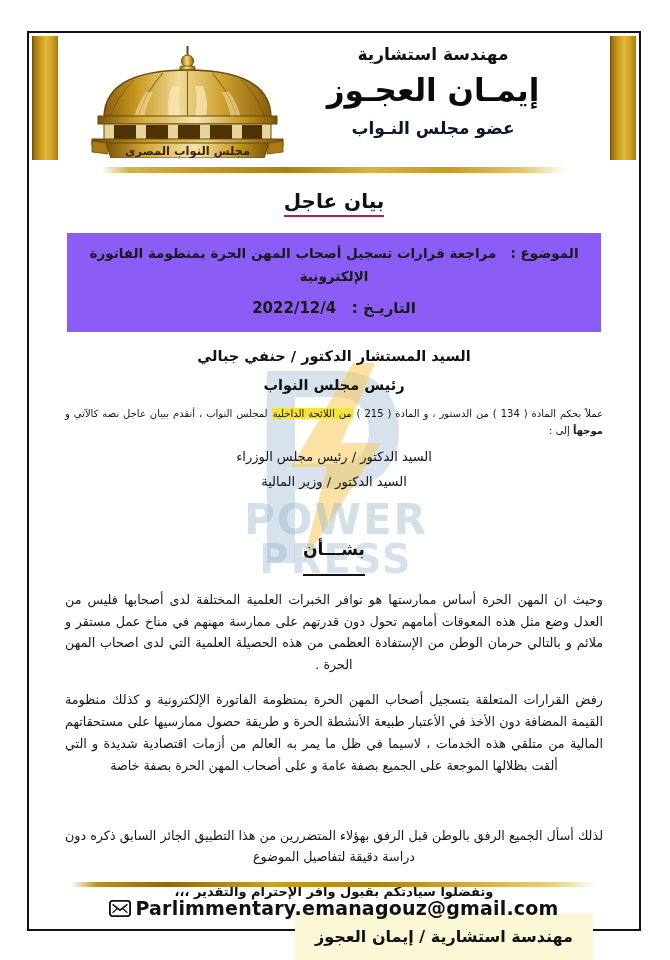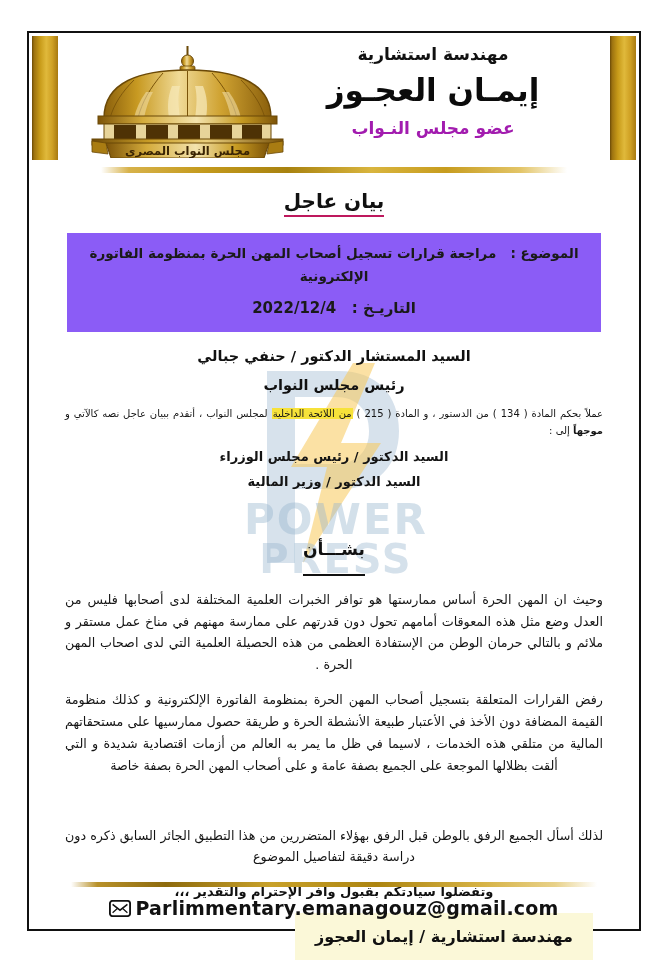--- a/index.html
+++ b/index.html
@@ -122,21 +122,21 @@
     font-size: 31px;
     font-weight: 700;
     color: #0b0b0b;
     margin-top: 8px;
     letter-spacing: 1px;
     white-space: nowrap;
   }
   .t-role {
     font-size: 17px;
     font-weight: 700;
-    color: #a21caf;
+    color: #0f172a;
     margin-top: 10px;
     letter-spacing: 0.5px;
   }
 
   
   .gold-rule {
     position: relative;
     height: 6px;
     margin: 3px 72px 0 72px;
     background: linear-gradient(90deg,
@@ -234,21 +234,20 @@
 
   .recipients {
     margin-top: 10px;
     text-align: center;
     direction: rtl;
   }
   .recipients .r-line {
     font-size: 13px;
     color: #141414;
     margin-bottom: 10px;
-    font-weight: bold;
   }
 
   
   .besha {
     text-align: center;
     margin-top: 14px;
   }
   .besha span {
     display: inline-block;
     font-size: 17px;

